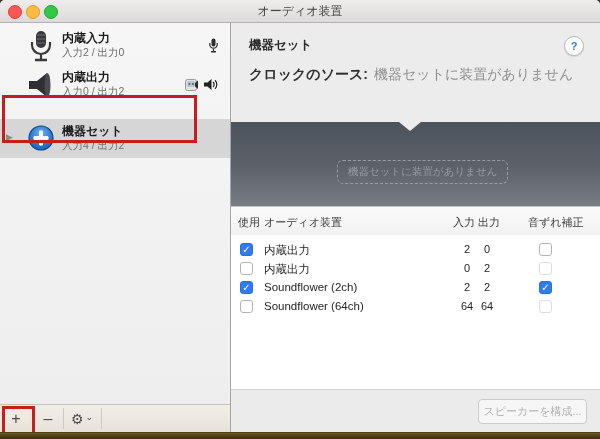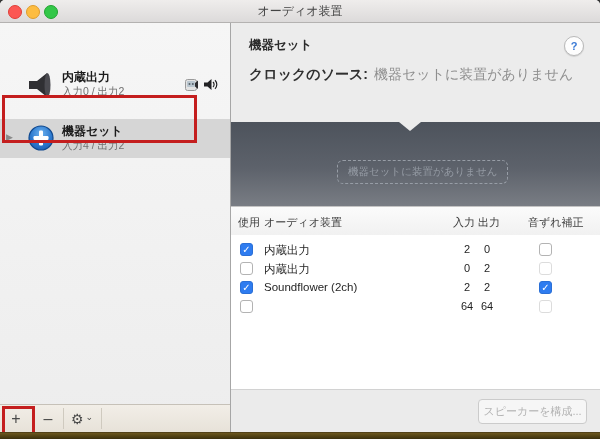--- a/index.html
+++ b/index.html
@@ -98,20 +98,41 @@
 
   <div class="titlebar">
     <div class="title">オーディオ装置</div>
     <div class="tl red"></div>
     <div class="tl yellow"></div>
     <div class="tl green"></div>
   </div>
 
   <div class="sidebar">
 
+    <div class="dev-row" style="top:3px;">
+      <svg class="dev-icon" viewBox="0 0 30 32">
+        <rect x="10" y="1" width="10" height="17" rx="5" fill="#3a3a3e"></rect>
+        <line x1="11" y1="5" x2="19" y2="5" stroke="#6a6a70" stroke-width="1"></line>
+        <line x1="11" y1="9" x2="19" y2="9" stroke="#6a6a70" stroke-width="1"></line>
+        <line x1="11" y1="13" x2="19" y2="13" stroke="#6a6a70" stroke-width="1"></line>
+        <path d="M6 12 v3 a9 9 0 0 0 18 0 v-3" fill="none" stroke="#3a3a3e" stroke-width="2.2"></path>
+        <line x1="15" y1="24" x2="15" y2="29" stroke="#3a3a3e" stroke-width="2.2"></line>
+        <line x1="9" y1="30" x2="21" y2="30" stroke="#3a3a3e" stroke-width="2.4"></line>
+      </svg>
+      <span class="dev-name">内蔵入力</span>
+      <span class="dev-detail">入力2 / 出力0</span>
+      <span class="badges">
+        <svg width="9" height="15" viewBox="0 0 9 15">
+          <rect x="2.5" y="0.5" width="4" height="8" rx="2" fill="#2d2d30"></rect>
+          <path d="M0.8 5 v1.5 a3.7 3.7 0 0 0 7.4 0 V5" fill="none" stroke="#2d2d30" stroke-width="1.2"></path>
+          <line x1="4.5" y1="11" x2="4.5" y2="13" stroke="#2d2d30" stroke-width="1.2"></line>
+          <line x1="2" y1="13.8" x2="7" y2="13.8" stroke="#2d2d30" stroke-width="1.4"></line>
+        </svg>
+      </span>
+    </div>
 
     <div class="dev-row" style="top:42px;">
       <svg class="dev-icon" viewBox="0 0 30 32">
         <polygon points="3,12 11,12 21,4 21,28 11,20 3,20" fill="#2f2f33"></polygon>
         <ellipse cx="21.5" cy="16" rx="3" ry="12" fill="#4a4a50"></ellipse>
       </svg>
       <span class="dev-name">内蔵出力</span>
       <span class="dev-detail">入力0 / 出力2</span>
       <span class="badges">
         <svg width="15" height="13" viewBox="0 0 15 13">
@@ -204,20 +225,21 @@
       </div>
       <div class="t-row" style="top:43px;">
         <span class="cb use on"></span>
         <span class="t-dev">Soundflower (2ch)</span>
         <span class="t-in">2</span>
         <span class="t-out">2</span>
         <span class="cb drift on"></span>
       </div>
       <div class="t-row" style="top:62px;">
         <span class="cb use"></span>
+        <span class="t-dev">Soundflower (64ch)</span>
         <span class="t-in">64</span>
         <span class="t-out">64</span>
         <span class="cb drift dim"></span>
       </div>
     </div>
 
     <div class="panel-footer">
       <div class="cfg-btn">スピーカーを構成...</div>
     </div>
   </div>

